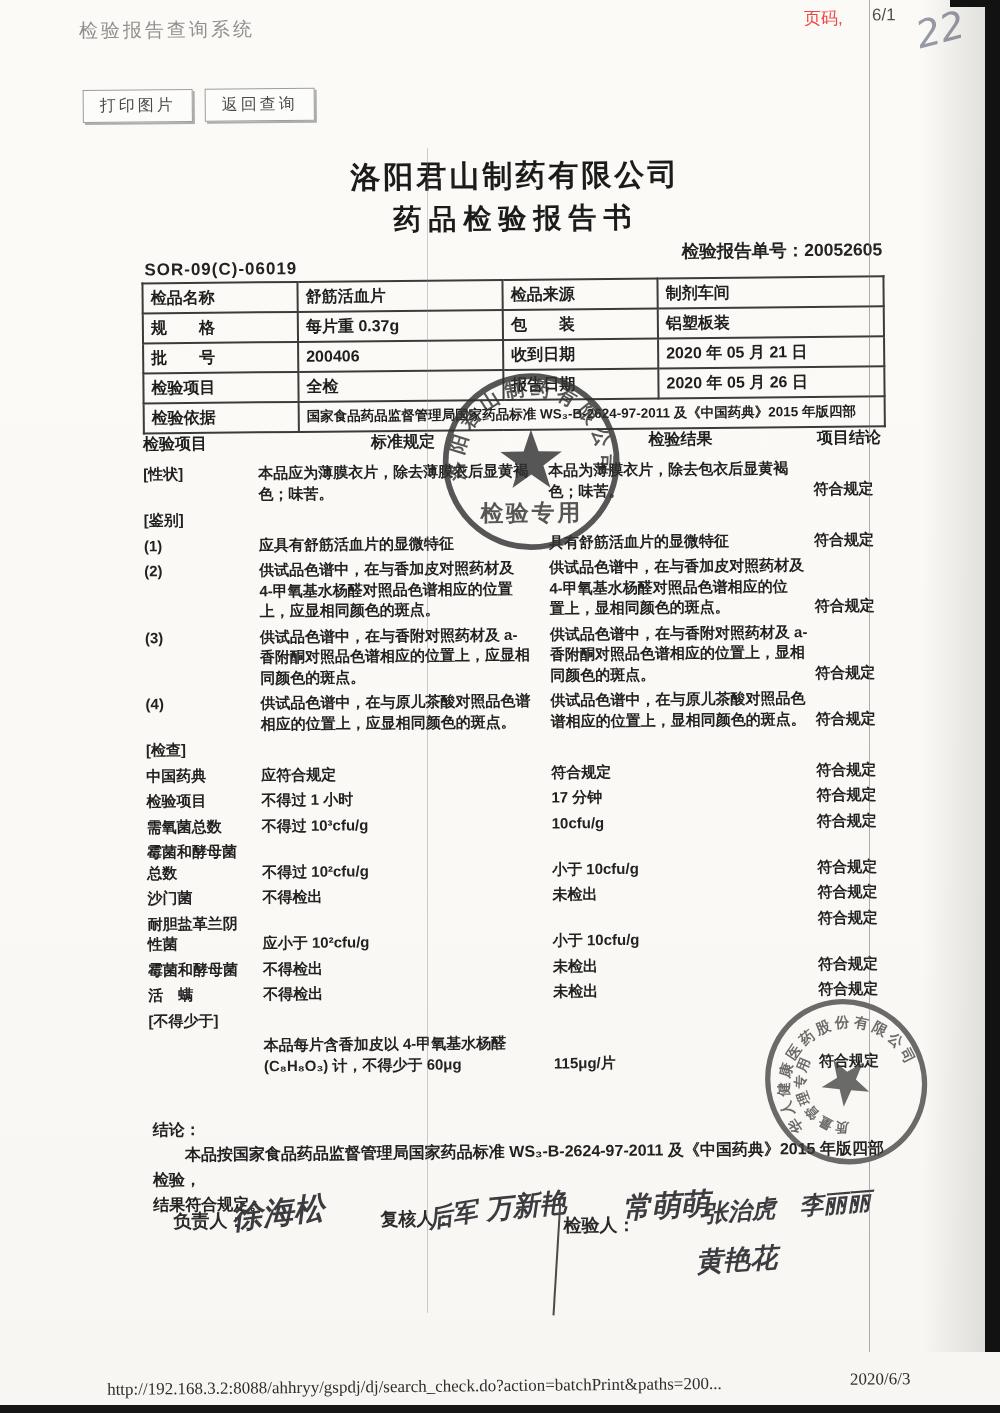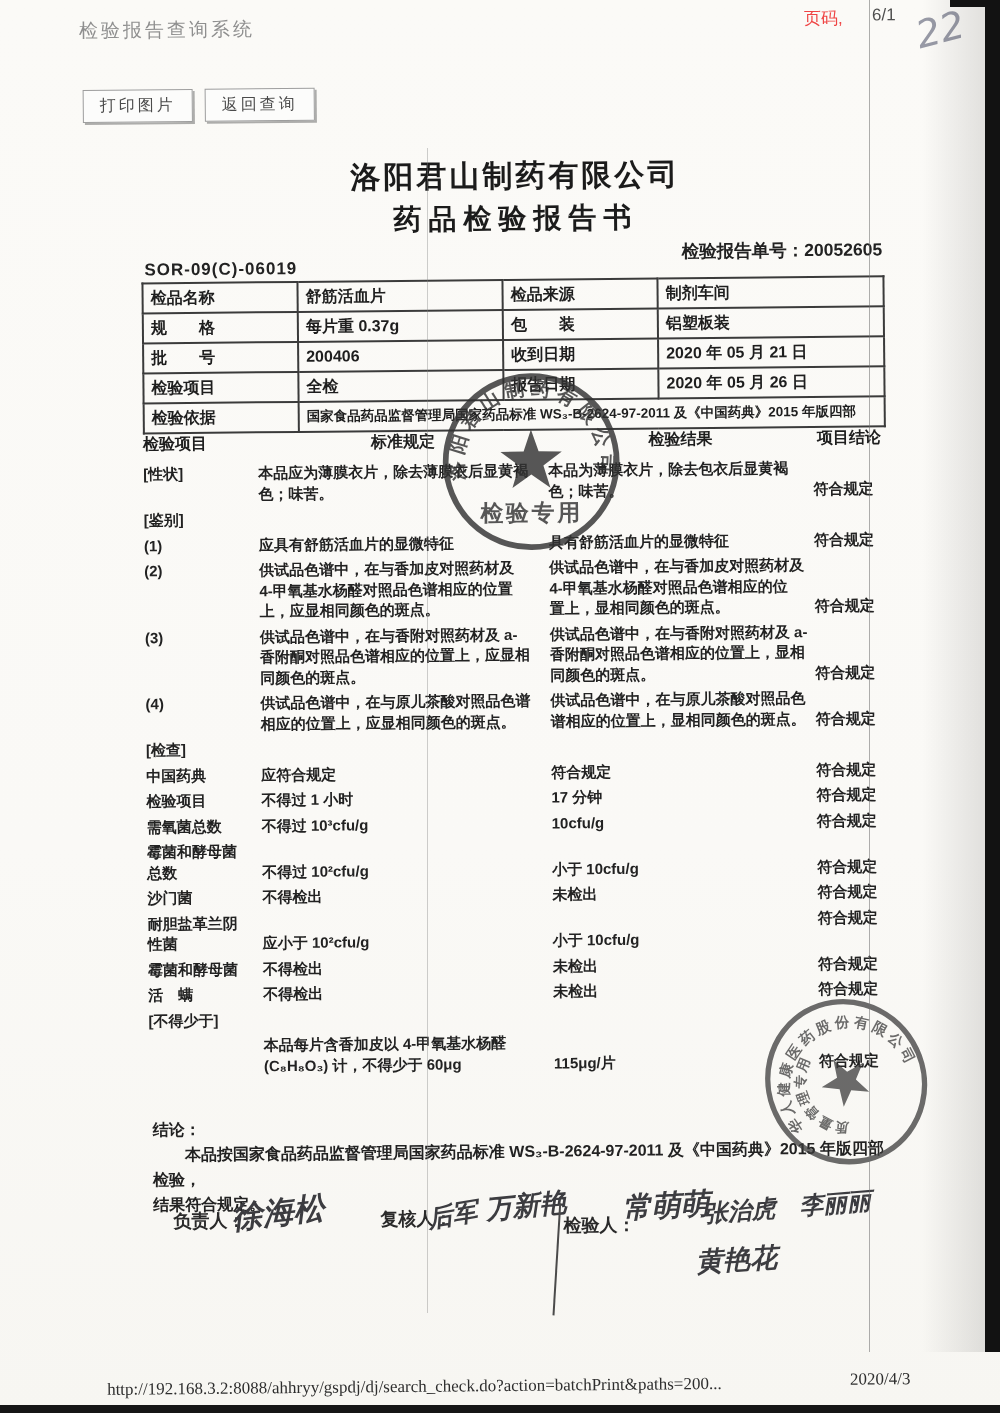--- a/index.html
+++ b/index.html
@@ -300,21 +300,21 @@
       <text font-size="16" font-weight="bold" letter-spacing="4">
         <textPath href="#arcB" startOffset="50%" text-anchor="middle">华人健康医药股份有限公司</textPath>
       </text>
       <text font-size="15" font-weight="bold" letter-spacing="2">
         <textPath href="#arcC" startOffset="50%" text-anchor="middle">质量管理专用</textPath>
       </text>
     </g>
   </svg>
 
   <div class="abs footer-url">http://192.168.3.2:8088/ahhryy/gspdj/dj/search_check.do?action=batchPrint&amp;paths=200...</div>
-  <div class="abs footer-date">2020/4/3</div>
+  <div class="abs footer-date">2020/6/3</div>
 </div>
 
 <div class="abs shade-right"></div>
 <div class="abs fold1"></div>
 <div class="abs fold2"></div>
 <div class="abs edge-right"></div>
 <div class="abs edge-right-top"></div>
 <div class="abs edge-bottom"></div>
 
 </body></html>

